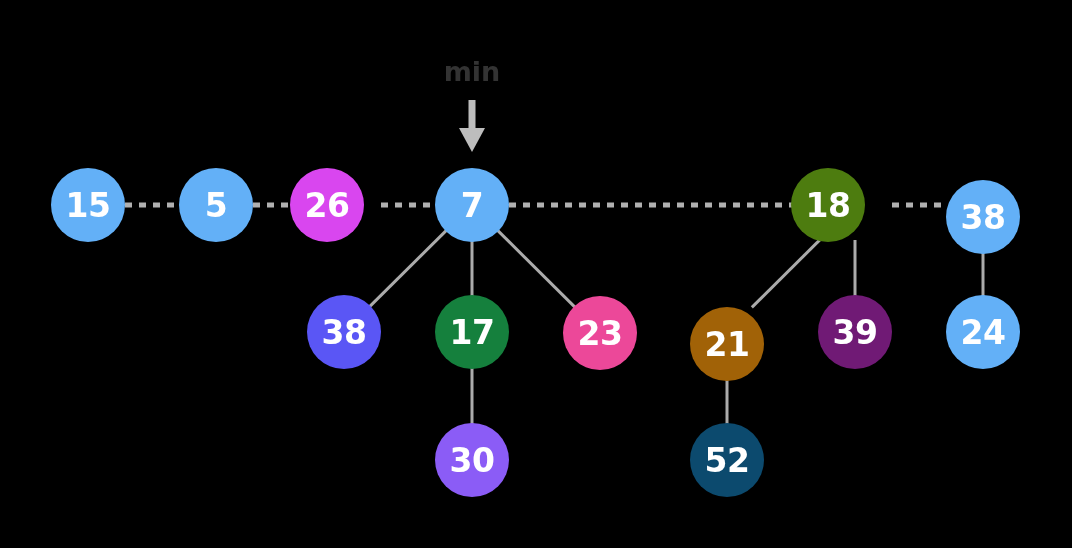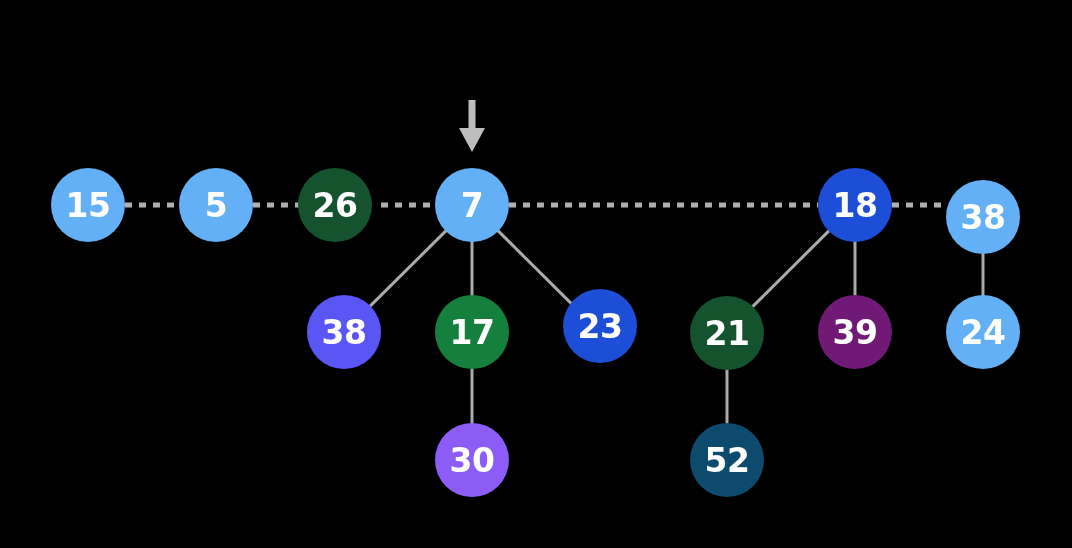--- a/index.html
+++ b/index.html
@@ -85,50 +85,53 @@
         <line x1="855" y1="240" x2="855" y2="297" stroke="#ABABAB" stroke-width="3" stroke-linecap="butt"></line>
         <line x1="727" y1="367" x2="727" y2="425" stroke="#ABABAB" stroke-width="3" stroke-linecap="butt"></line>
         <line x1="983" y1="240" x2="983" y2="297" stroke="#ABABAB" stroke-width="3" stroke-linecap="butt"></line>
       </g>
     <g id="min-arrow">
         <rect x="468.5" y="100" width="7" height="28" fill="#BDBDBD"></rect>
         <polygon points="459,128 485,128 472,152" fill="#BDBDBD"></polygon>
       </g>
   </svg>
 
+  <div class="min-annotation" id="min-annotation" style="left: 392px; top: 58px; width: 160px; height: 34px;">
+    <span class="min-text">min</span>
+  </div>
 
   <div id="node-layer">
       <div class="node" style="left: 51px; top: 168px; background: rgb(99, 176, 247);">
         <span class="node-label">15</span>
       </div>
       <div class="node" style="left: 179px; top: 168px; background: rgb(99, 176, 247);">
         <span class="node-label">5</span>
       </div>
-      <div class="node" style="left: 298px; top: 168px; background: #14532d;">
+      <div class="node" style="left: 290px; top: 168px; background: #d946ef;">
         <span class="node-label">26</span>
       </div>
       <div class="node" style="left: 435px; top: 168px; background: rgb(99, 176, 247);">
         <span class="node-label">7</span>
       </div>
-      <div class="node" style="left: 818px; top: 168px; background: #1d4ed8;">
+      <div class="node" style="left: 791px; top: 168px; background: #4d7c0f;">
         <span class="node-label">18</span>
       </div>
       <div class="node" style="left: 946px; top: 180px; background: rgb(99, 176, 247);">
         <span class="node-label">38</span>
       </div>
       <div class="node" style="left: 307px; top: 295px; background: rgb(90, 86, 245);">
         <span class="node-label">38</span>
       </div>
       <div class="node" style="left: 435px; top: 295px; background: #15803d;">
         <span class="node-label">17</span>
       </div>
-      <div class="node" style="left: 563px; top: 289px; background: #1d4ed8;">
+      <div class="node" style="left: 563px; top: 296px; background: #ec4899;">
         <span class="node-label">23</span>
       </div>
-      <div class="node" style="left: 690px; top: 296px; background: #14532d;">
+      <div class="node" style="left: 690px; top: 307px; background: #a16207;">
         <span class="node-label">21</span>
       </div>
       <div class="node" style="left: 818px; top: 295px; background: #701a75;">
         <span class="node-label">39</span>
       </div>
       <div class="node" style="left: 946px; top: 295px; background: rgb(99, 176, 247);">
         <span class="node-label">24</span>
       </div>
       <div class="node" style="left: 435px; top: 423px; background: #8b5cf6;">
         <span class="node-label">30</span>

